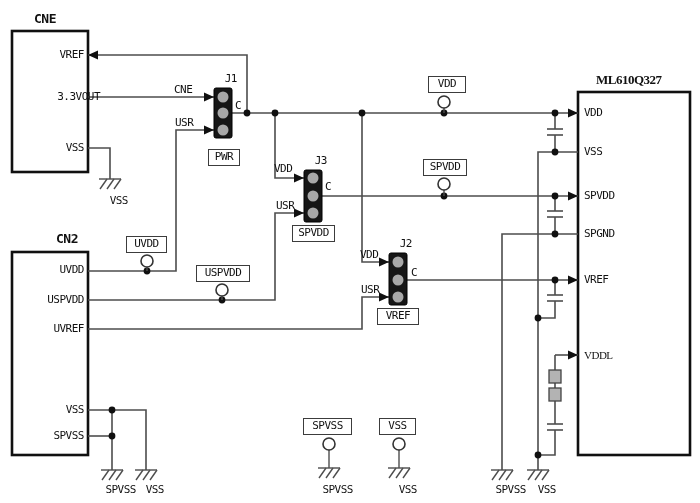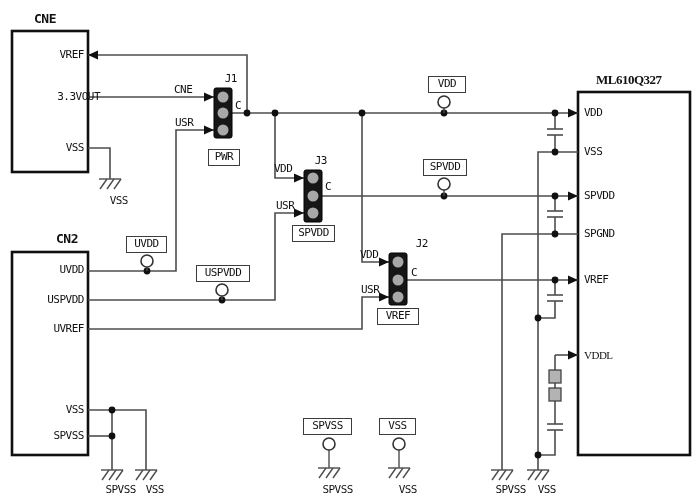--- a/index.html
+++ b/index.html
@@ -252,21 +252,21 @@
   <div class="lbl" style="left:175px;top:116px;">USR</div>
   <div class="lbl" style="left:235px;top:99px;">C</div>
   <div class="jname" style="left:208px;top:141px;width:32px;margin-top:8px;">PWR</div>
 
   <div class="lbl calign" style="left:299px;top:154px;width:28px;">J3</div>
   <div class="lbl" style="left:274px;top:162px;">VDD</div>
   <div class="lbl" style="left:276px;top:199px;">USR</div>
   <div class="lbl" style="left:325px;top:180px;">C</div>
   <div class="jname" style="left:292px;top:225px;width:43px;">SPVDD</div>
 
-  <div class="lbl calign" style="left:384px;top:237px;width:28px;margin-left:16px;">J2</div>
+  <div class="lbl calign" style="left:384px;top:237px;width:28px;">J2</div>
   <div class="lbl" style="left:360px;top:248px;">VDD</div>
   <div class="lbl" style="left:361px;top:283px;">USR</div>
   <div class="lbl" style="left:411px;top:266px;">C</div>
   <div class="jname" style="left:377px;top:308px;width:42px;">VREF</div>
 
   <div class="tpbox" style="left:126px;top:236px;width:41px;">UVDD</div>
   <div class="tpbox" style="left:196px;top:265px;width:54px;">USPVDD</div>
   <div class="tpbox" style="left:428px;top:76px;width:38px;">VDD</div>
   <div class="tpbox" style="left:423px;top:159px;width:44px;">SPVDD</div>
   <div class="tpbox" style="left:303px;top:418px;width:49px;">SPVSS</div>

